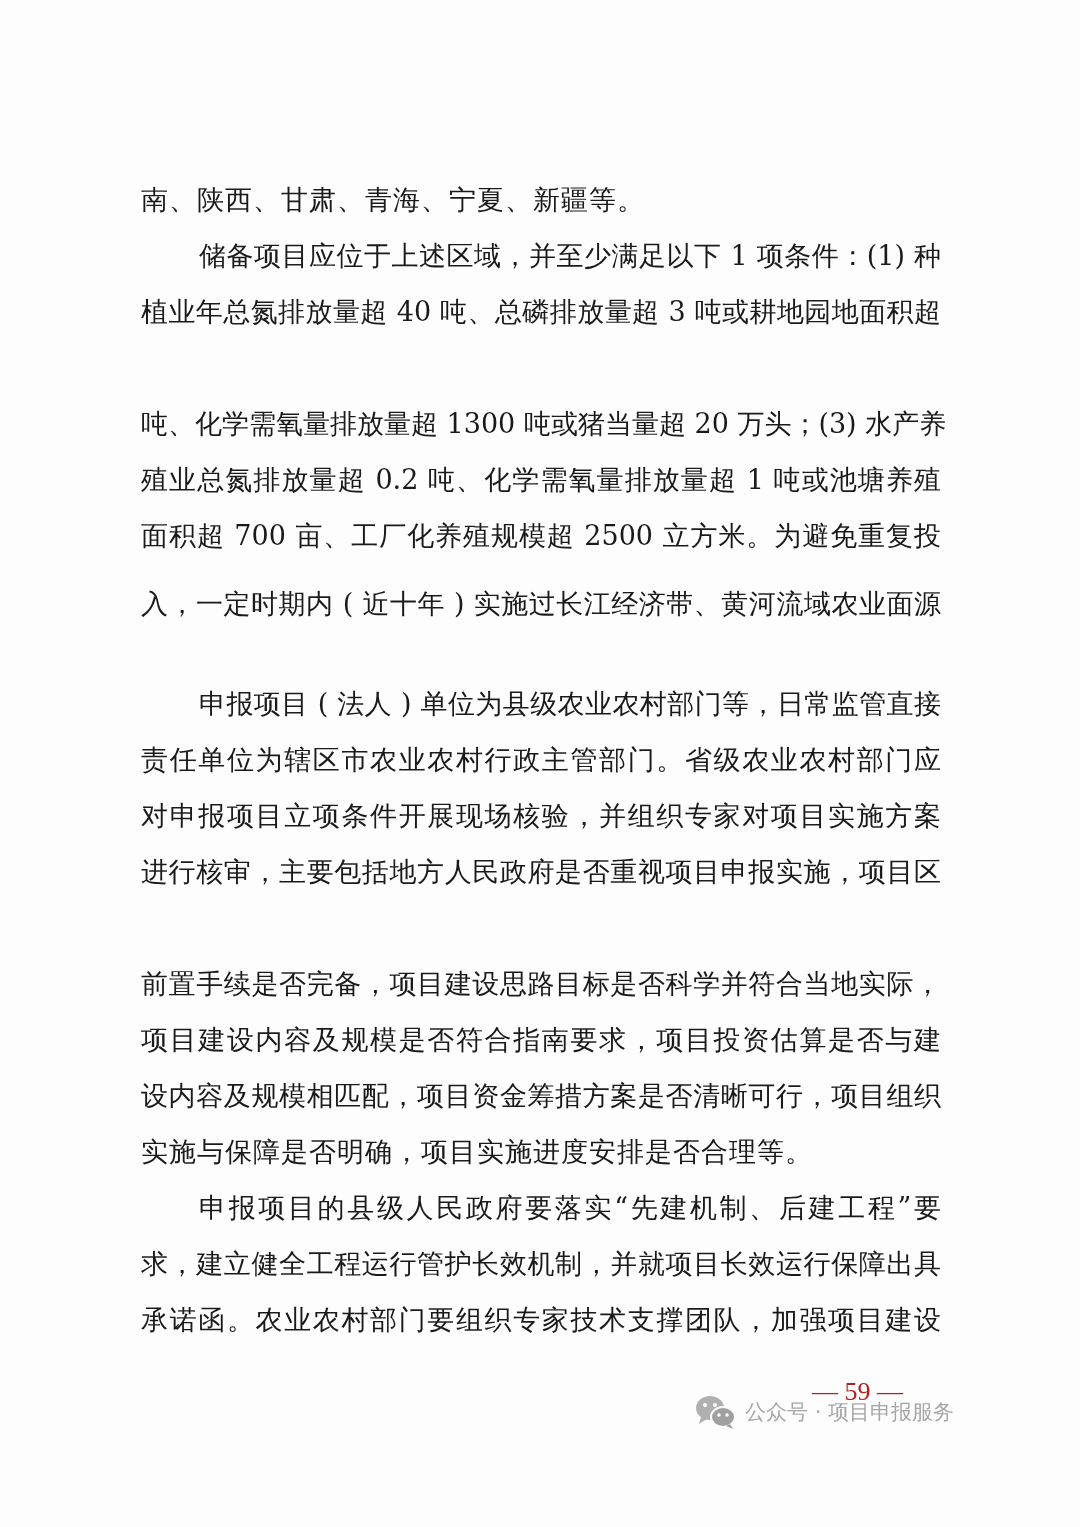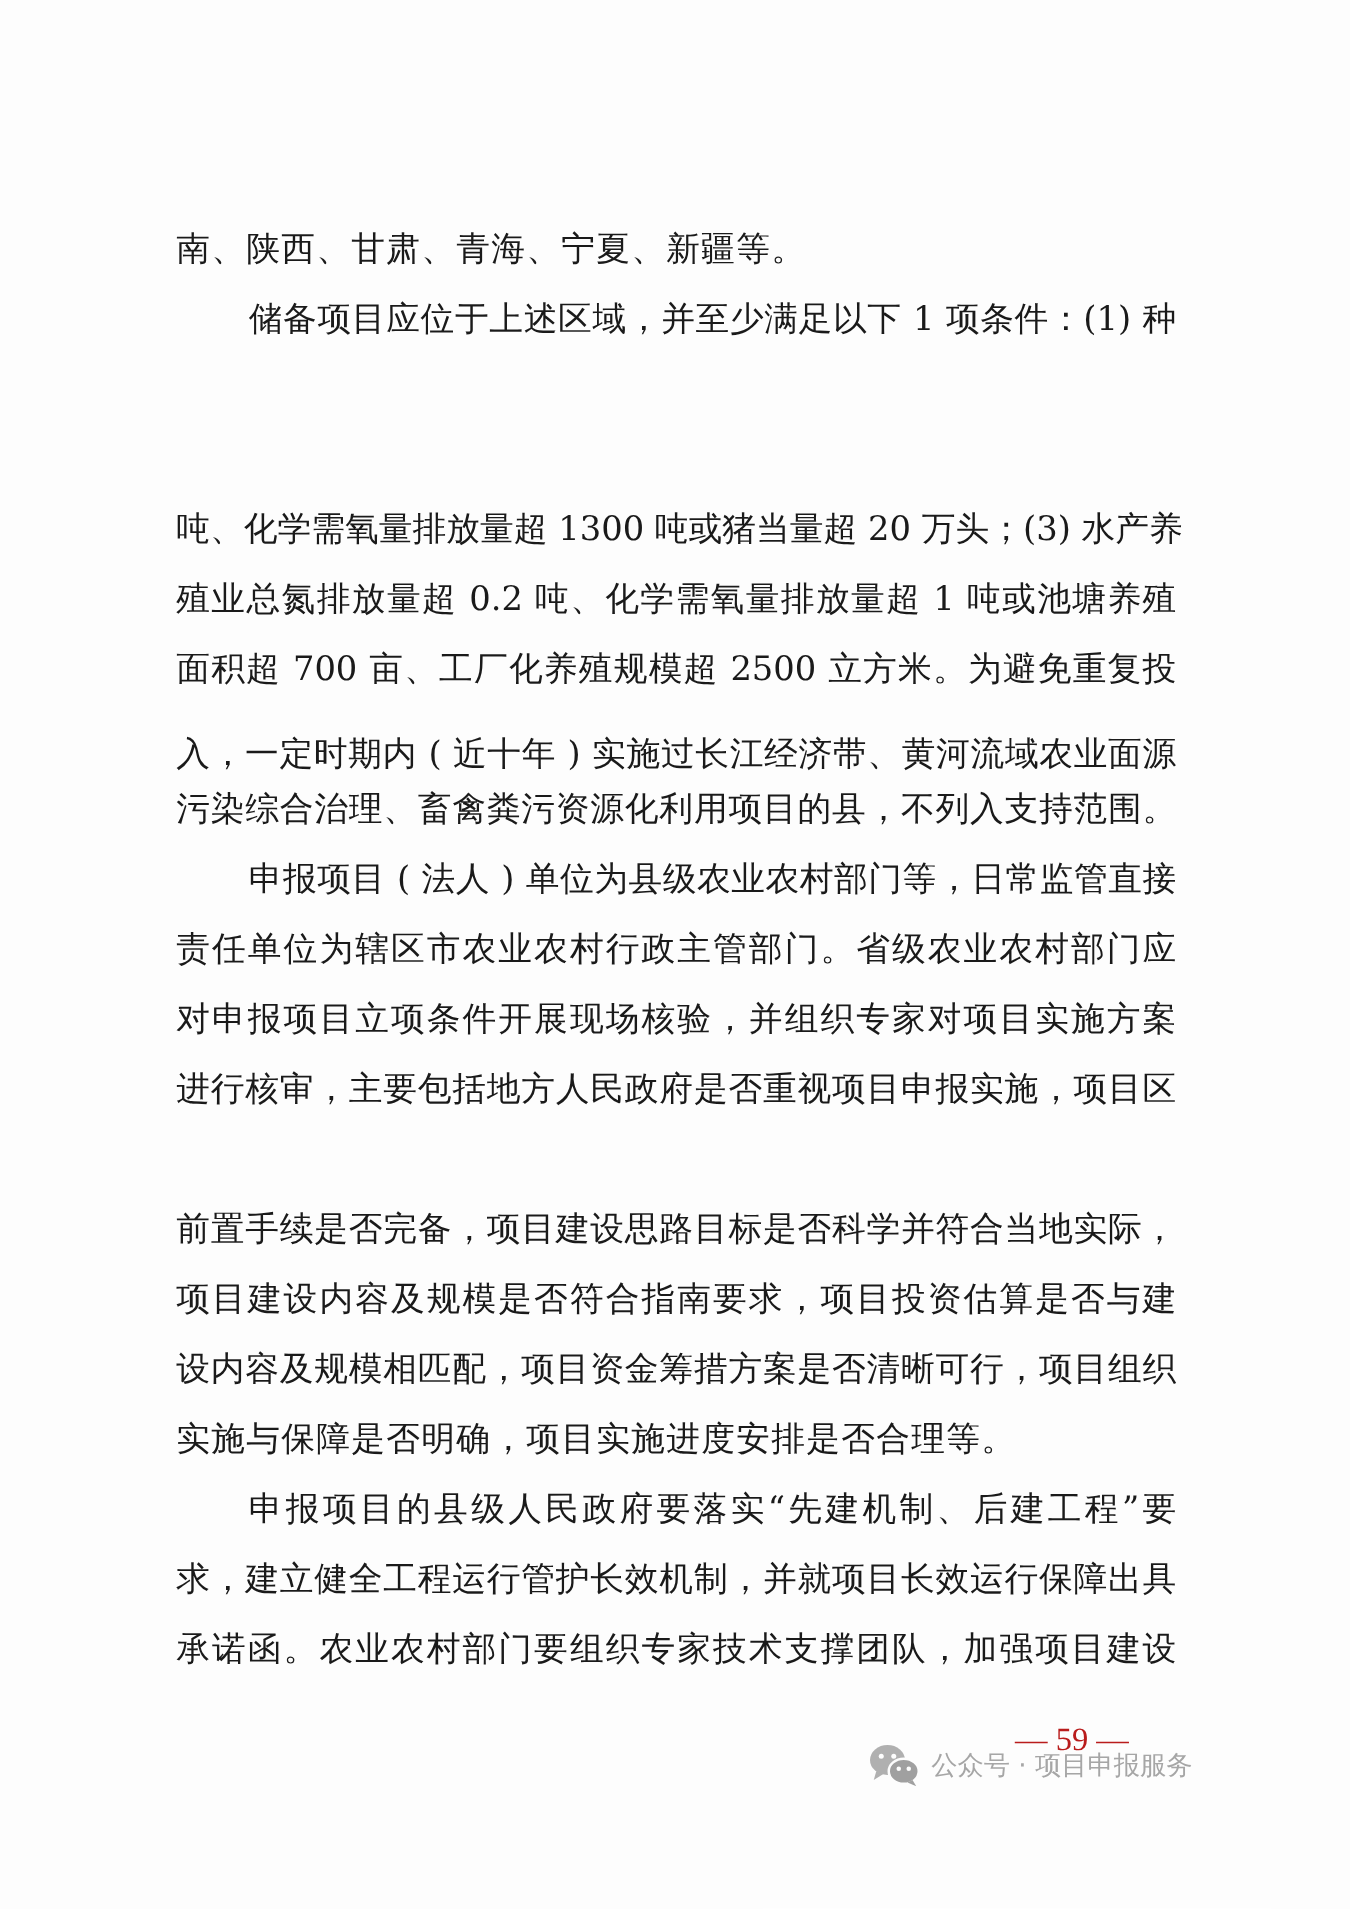--- a/index.html
+++ b/index.html
@@ -70,25 +70,25 @@
     height: 34px;
     display: inline-block;
   }
 </style>
 </head>
 <body>
 
 <div class="page">
   <div class="line short" style="top:180px">南、陕西、甘肃、青海、宁夏、新疆等。</div>
   <div class="line indent" style="top:236px">储备项目应位于上述区域，并至少满足以下 1 项条件：(1) 种</div>
+  <div class="line" style="top:292px">植业年总氮排放量超 40 吨、总磷排放量超 3 吨或耕地园地面积超</div>
   <div class="line" style="top:404px">吨、化学需氧量排放量超 1300 吨或猪当量超 20 万头；(3) 水产养</div>
   <div class="line" style="top:460px">殖业总氮排放量超 0.2 吨、化学需氧量排放量超 1 吨或池塘养殖</div>
   <div class="line" style="top:516px">面积超 700 亩、工厂化养殖规模超 2500 立方米。为避免重复投</div>
   <div class="line" style="top:584px">入，一定时期内 ( 近十年 ) 实施过长江经济带、黄河流域农业面源</div>
-  <div class="line" style="top:628px">污染综合治理、畜禽粪污资源化利用项目的县，不列入支持范围。</div>
   <div class="line" style="top:740px">责任单位为辖区市农业农村行政主管部门。省级农业农村部门应</div>
   <div class="line indent" style="top:684px">申报项目 ( 法人 ) 单位为县级农业农村部门等，日常监管直接</div>
   <div class="line" style="top:796px">对申报项目立项条件开展现场核验，并组织专家对项目实施方案</div>
   <div class="line" style="top:852px">进行核审，主要包括地方人民政府是否重视项目申报实施，项目区</div>
   <div class="line" style="top:964px">前置手续是否完备，项目建设思路目标是否科学并符合当地实际，</div>
   <div class="line" style="top:1020px">项目建设内容及规模是否符合指南要求，项目投资估算是否与建</div>
   <div class="line" style="top:1076px">设内容及规模相匹配，项目资金筹措方案是否清晰可行，项目组织</div>
   <div class="line short" style="top:1132px">实施与保障是否明确，项目实施进度安排是否合理等。</div>
   <div class="line indent" style="top:1188px">申报项目的县级人民政府要落实“先建机制、后建工程”要</div>
   <div class="line" style="top:1244px">求，建立健全工程运行管护长效机制，并就项目长效运行保障出具</div>

